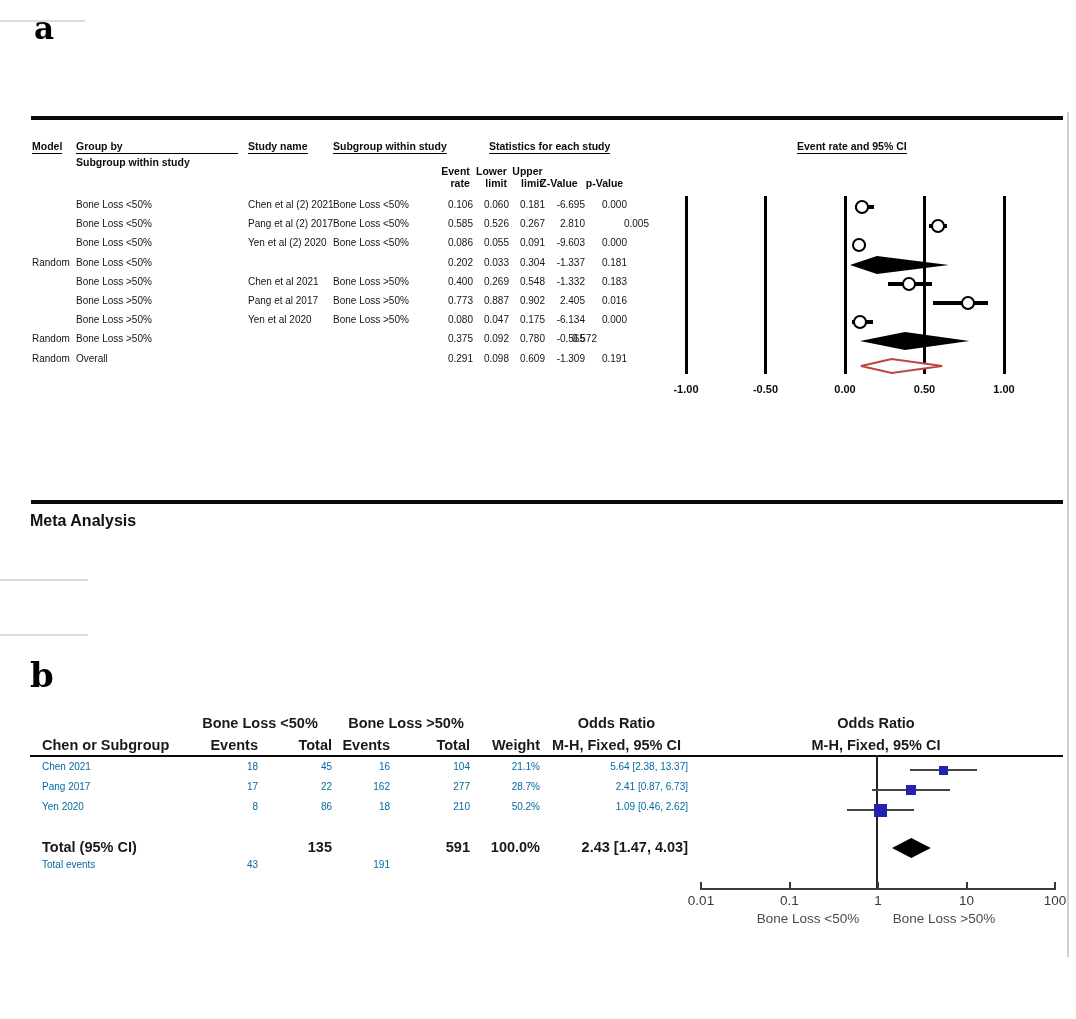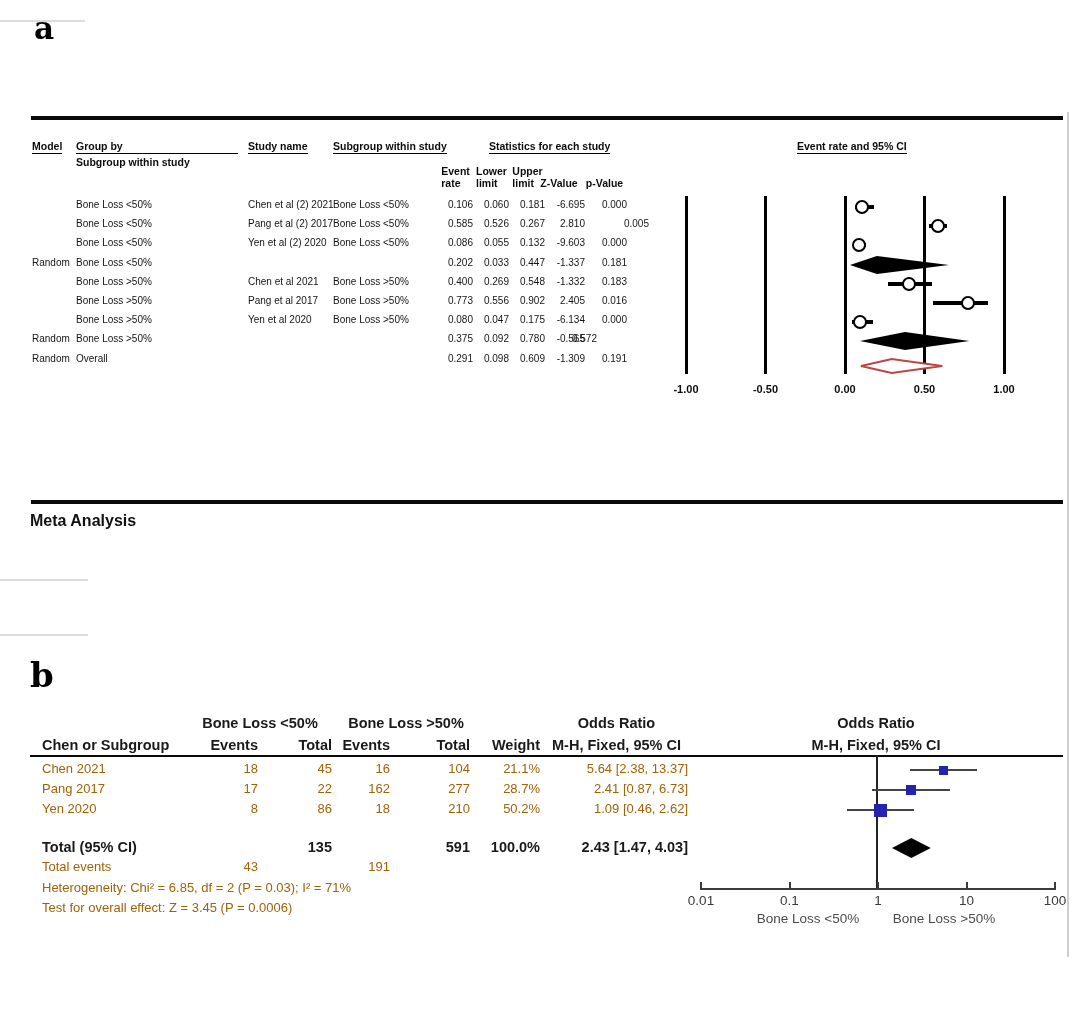--- a/index.html
+++ b/index.html
@@ -5,32 +5,32 @@
   html,body{margin:0;padding:0;background:#ffffff;}
   #fig{position:relative;width:1076px;height:1019px;background:#ffffff;overflow:hidden;
        font-family:"Liberation Sans",sans-serif;color:#111;}
   .abs{position:absolute;}
   .plabel{position:absolute;font-family:"DejaVu Serif",serif;font-weight:bold;font-size:31px;color:#000;}
   .hr{position:absolute;left:31px;width:1032px;height:4px;background:#0a0a0a;}
   .faint{position:absolute;height:2px;background:#dcdcdc;}
   
   .ah{position:absolute;font-size:10.5px;font-weight:bold;white-space:nowrap;color:#0c0c0c;}
   .u{border-bottom:1.5px solid #000;padding-bottom:1px;}
-  .astat{position:absolute;font-size:10.5px;font-weight:bold;text-align:left;
+  .astat{position:absolute;font-size:10.5px;font-weight:bold;text-align:right;
          white-space:pre-line;display:flex;align-items:flex-end;justify-content:center;line-height:12px;color:#0c0c0c;}
   .acell{position:absolute;font-size:10px;white-space:nowrap;color:#141414;}
   .anum{text-align:right;}
   .aaxis{position:absolute;font-size:11px;font-weight:bold;text-align:center;width:52px;color:#0c0c0c;}
   .agrid{position:absolute;width:3px;background:#000;}
   .aci{position:absolute;height:4px;background:#000;}
   .acirc{position:absolute;width:14px;height:14px;border:2px solid #000;border-radius:50%;
          background:#fff;box-sizing:border-box;}
   
   .bh{position:absolute;font-size:14.5px;font-weight:bold;white-space:nowrap;color:#1a1a1a;}
-  .bcell{position:absolute;font-size:13px;white-space:nowrap;color:#a16207;}
+  .bcell{position:absolute;font-size:10px;white-space:nowrap;color:#0369a1;}
   .bnum{text-align:right;}
   .bline{position:absolute;height:1.8px;background:#0a0a0a;}
   .bci{position:absolute;height:2px;background:#444;}
   .bsq{position:absolute;}
   .btick{position:absolute;width:2px;height:7px;background:#3a3a3a;}
   .bticklab{position:absolute;font-size:13.5px;color:#3a3a3a;text-align:center;width:60px;}
   .bgrp{position:absolute;font-size:13.5px;color:#4c4c4c;text-align:center;white-space:nowrap;}
   .caption{position:absolute;font-size:16px;font-weight:bold;color:#111;}
 </style>
 </head>
@@ -81,47 +81,47 @@
       <div class="acell anum" style="left:464px;top:218.2px;width:45px">0.526</div>
       <div class="acell anum" style="left:500px;top:218.2px;width:45px">0.267</div>
       <div class="acell anum" style="left:533px;top:218.2px;width:52px">2.810</div>
       <div class="acell anum" style="left:604px;top:218.2px;width:45px">0.005</div>
       <div class="acell" style="left:32px;top:237.4px;width:42px"></div>
       <div class="acell" style="left:76px;top:237.4px;width:165px">Bone Loss &lt;50%</div>
       <div class="acell" style="left:248px;top:237.4px;width:85px">Yen et al (2) 2020</div>
       <div class="acell" style="left:333px;top:237.4px;width:108px">Bone Loss &lt;50%</div>
       <div class="acell anum" style="left:428px;top:237.4px;width:45px">0.086</div>
       <div class="acell anum" style="left:464px;top:237.4px;width:45px">0.055</div>
-      <div class="acell anum" style="left:500px;top:237.4px;width:45px">0.132</div>
+      <div class="acell anum" style="left:500px;top:237.4px;width:45px">0.091</div>
       <div class="acell anum" style="left:533px;top:237.4px;width:52px">-9.603</div>
       <div class="acell anum" style="left:582px;top:237.4px;width:45px">0.000</div>
       <div class="acell" style="left:32px;top:256.6px;width:42px">Random</div>
       <div class="acell" style="left:76px;top:256.6px;width:165px">Bone Loss &lt;50%</div>
       <div class="acell" style="left:248px;top:256.6px;width:85px"></div>
       <div class="acell" style="left:333px;top:256.6px;width:108px"></div>
       <div class="acell anum" style="left:428px;top:256.6px;width:45px">0.202</div>
       <div class="acell anum" style="left:464px;top:256.6px;width:45px">0.033</div>
-      <div class="acell anum" style="left:500px;top:256.6px;width:45px">0.447</div>
+      <div class="acell anum" style="left:500px;top:256.6px;width:45px">0.304</div>
       <div class="acell anum" style="left:533px;top:256.6px;width:52px">-1.337</div>
       <div class="acell anum" style="left:582px;top:256.6px;width:45px">0.181</div>
       <div class="acell" style="left:32px;top:275.8px;width:42px"></div>
       <div class="acell" style="left:76px;top:275.8px;width:165px">Bone Loss &gt;50%</div>
       <div class="acell" style="left:248px;top:275.8px;width:85px">Chen et al 2021</div>
       <div class="acell" style="left:333px;top:275.8px;width:108px">Bone Loss &gt;50%</div>
       <div class="acell anum" style="left:428px;top:275.8px;width:45px">0.400</div>
       <div class="acell anum" style="left:464px;top:275.8px;width:45px">0.269</div>
       <div class="acell anum" style="left:500px;top:275.8px;width:45px">0.548</div>
       <div class="acell anum" style="left:533px;top:275.8px;width:52px">-1.332</div>
       <div class="acell anum" style="left:582px;top:275.8px;width:45px">0.183</div>
       <div class="acell" style="left:32px;top:295px;width:42px"></div>
       <div class="acell" style="left:76px;top:295px;width:165px">Bone Loss &gt;50%</div>
       <div class="acell" style="left:248px;top:295px;width:85px">Pang et al 2017</div>
       <div class="acell" style="left:333px;top:295px;width:108px">Bone Loss &gt;50%</div>
       <div class="acell anum" style="left:428px;top:295px;width:45px">0.773</div>
-      <div class="acell anum" style="left:464px;top:295px;width:45px">0.556</div>
+      <div class="acell anum" style="left:464px;top:295px;width:45px">0.887</div>
       <div class="acell anum" style="left:500px;top:295px;width:45px">0.902</div>
       <div class="acell anum" style="left:533px;top:295px;width:52px">2.405</div>
       <div class="acell anum" style="left:582px;top:295px;width:45px">0.016</div>
       <div class="acell" style="left:32px;top:314.2px;width:42px"></div>
       <div class="acell" style="left:76px;top:314.2px;width:165px">Bone Loss &gt;50%</div>
       <div class="acell" style="left:248px;top:314.2px;width:85px">Yen et al 2020</div>
       <div class="acell" style="left:333px;top:314.2px;width:108px">Bone Loss &gt;50%</div>
       <div class="acell anum" style="left:428px;top:314.2px;width:45px">0.080</div>
       <div class="acell anum" style="left:464px;top:314.2px;width:45px">0.047</div>
       <div class="acell anum" style="left:500px;top:314.2px;width:45px">0.175</div>
@@ -227,22 +227,20 @@
   <div class="bh" style="left:42px;top:839px">Total (95% CI)</div>
   <div class="bh bnum" style="left:272px;top:839px;width:60px">135</div>
   <div class="bh bnum" style="left:410px;top:839px;width:60px">591</div>
   <div class="bh bnum" style="left:480px;top:839px;width:60px">100.0%</div>
   <div class="bh bnum" style="left:548px;top:839px;width:140px">2.43 [1.47, 4.03]</div>
 
   <div class="bcell" style="left:42px;top:859px">Total events</div>
   <div class="bcell bnum" style="left:198px;top:859px;width:60px">43</div>
   <div class="bcell bnum" style="left:330px;top:859px;width:60px">191</div>
 
-  <div class="bcell" style="left:42px;top:880px">Heterogeneity: Chi² = 6.85, df = 2 (P = 0.03); I² = 71%</div>
-  <div class="bcell" style="left:42px;top:900px">Test for overall effect: Z = 3.45 (P = 0.0006)</div>
 
   <div id="b-plot">
       <div style="position:absolute;left:876px;top:755px;width:2px;height:134px;background:#222"></div>
       <div style="position:absolute;left:700px;top:888px;width:356px;height:2px;background:#3a3a3a"></div>
       <div class="btick" style="left:700px;top:882px"></div>
       <div class="bticklab" style="left:671px;top:893px">0.01</div>
       <div class="btick" style="left:788.5px;top:882px"></div>
       <div class="bticklab" style="left:759.5px;top:893px">0.1</div>
       <div class="btick" style="left:877px;top:882px"></div>
       <div class="bticklab" style="left:848px;top:893px">1</div>

